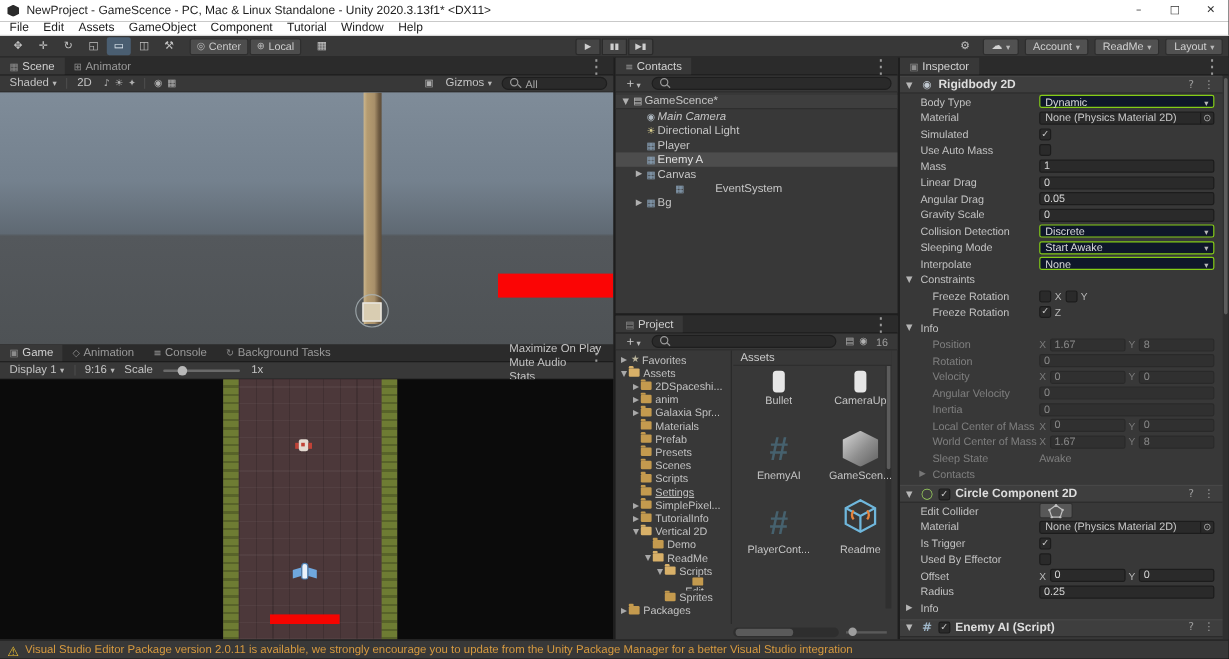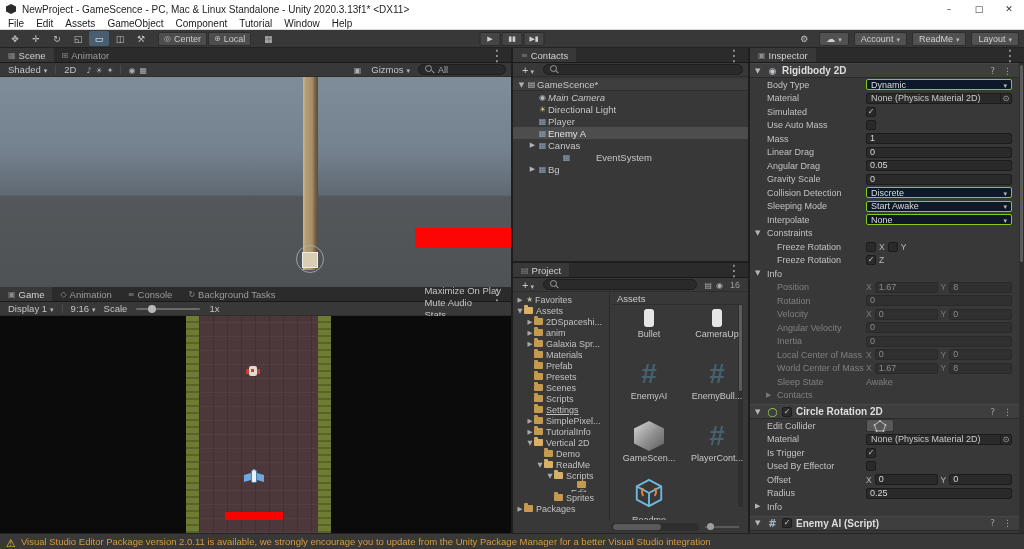--- a/index.html
+++ b/index.html
@@ -648,28 +648,20 @@
 
               <div class="acell">
                 <span class="aicon">
 
                   <span class="thumb-script"></span>
 
                 </span>
                 <span class="alabel">EnemyAI</span>
               </div>
 
-              <div class="acell">
-                <span class="aicon">
-
-                  <span class="thumb-script"></span>
-
-                </span>
-                <span class="alabel">EnemyBull...</span>
-              </div>
 
               <div class="acell">
                 <span class="aicon">
 
                   <span class="thumb-scene"></span>
 
                 </span>
                 <span class="alabel">GameScen...</span>
               </div>
 
@@ -1036,21 +1028,21 @@
             </div>
         </div>
 
         <div class="comp">
           <div class="comp-h">
             <span class="fold2 g">▼</span>
 
             <span class="cicon col g"></span>
 
             <span class="cbox">✓</span>
-            <span class="cname">Circle Rotation 2D</span>
+            <span class="cname">Circle Component 2D</span>
             <span class="hico2 ico-help g"></span>
             <span class="hico2 ico-menu g"></span>
           </div>
           <div>
 
               <div class="irow">
 
                 <span class="ilabel">Edit Collider</span>
                 <span class="ival">
 

